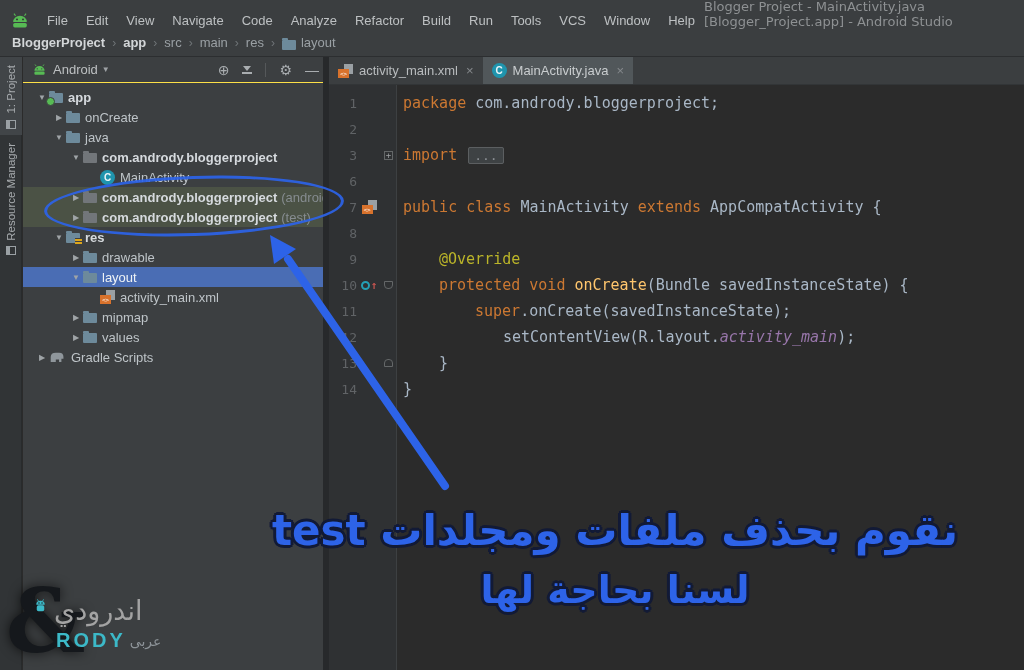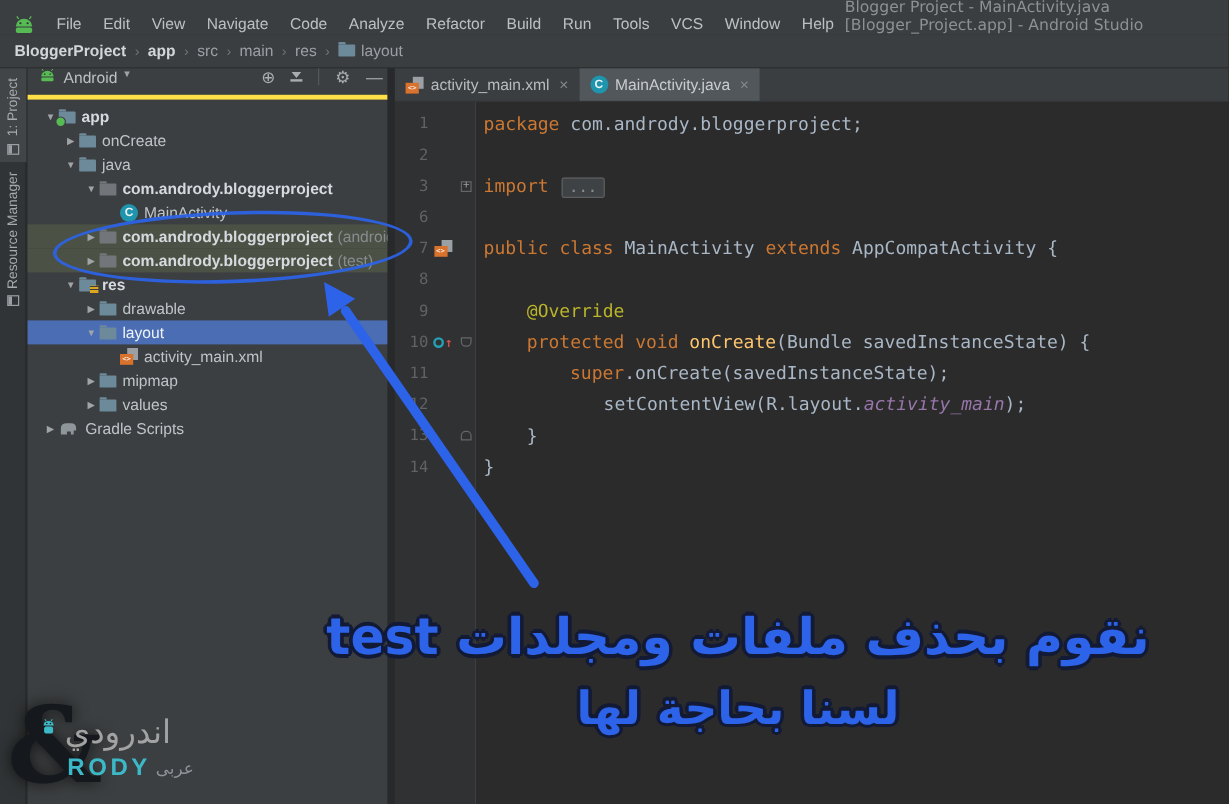--- a/index.html
+++ b/index.html
@@ -11,37 +11,37 @@
   .menubar { position:absolute; left:0; top:0; width:1024px; height:29px; background:#3b3e40;
              display:flex; align-items:flex-end; padding:0 10px; }
   .as-logo { width:20px; height:18px; margin-right:8px; display:flex; align-items:flex-end; }
   .menu-item { font-size:13px; color:#bdc0c2; padding:0 9px; cursor:default; }
   .win-title { margin-left:auto; margin-right:36px; font-size:13px; color:#8e9193;
                font-family:"DejaVu Sans",sans-serif; }
 
   
   .crumbbar { position:absolute; left:0; top:29px; width:1024px; height:28px; background:#3b3e40;
               border-bottom:1px solid #2c2e30; display:flex; align-items:center; padding:0 12px; }
-  .crumb { font-size:13px; color:#9aa0a4; display:flex; align-items:flex-start; gap:5px; }
+  .crumb { font-size:13px; color:#9aa0a4; display:flex; align-items:flex-end; gap:5px; }
   .crumb.bold { color:#d3d6d8; font-weight:bold; }
   .crumb-sep { color:#6f7477; margin:0 7px; font-size:12px; }
 
   
   .toolstrip { position:absolute; left:0; top:57px; width:22px; height:613px; background:#313436;
                border-right:1px solid #282b2c; display:flex; flex-direction:column; align-items:center; }
   .strip-btn { display:flex; flex-direction:column; align-items:center; padding:8px 0 6px; width:22px; }
   .strip-btn.active { background:#414548; }
   .strip-label { writing-mode:vertical-rl; transform:rotate(180deg); font-size:11.5px; color:#a6aaad; }
   .strip-ico { margin-top:6px; width:10px; height:9px; border:1px solid #9aa0a4; position:relative; }
   .strip-ico::before { content:""; position:absolute; left:0; top:0; width:3px; height:100%; background:#9aa0a4; }
 
   
   .project { position:absolute; left:23px; top:57px; width:300px; height:613px; background:#3c3f41; }
-  .proj-head { height:26px; display:flex; align-items:flex-start; padding:0 4px 0 9px;
-               border-bottom:4px solid #fde047; }
+  .proj-head { height:26px; display:flex; align-items:center; padding:0 4px 0 9px;
+               border-bottom:1px solid #fde047; }
   .proj-head .vlabel { font-size:13px; color:#bdc0c2; margin:0 4px 0 6px; }
   .dd-arrow { font-size:8px; color:#9ea2a5; }
   .head-icons { margin-left:auto; display:flex; align-items:center; gap:13px; }
   .hicon { color:#a9adb0; font-size:14px; line-height:1; cursor:default; }
   .hsep { width:1px; height:14px; background:#55585a; }
   .collapse-ico { display:flex; flex-direction:column; align-items:center; gap:1px; }
   .collapse-ico .tri { width:0; height:0; border-left:4px solid transparent; border-right:4px solid transparent;
                        border-top:5px solid #a9adb0; }
   .collapse-ico .bar { width:10px; height:2px; background:#a9adb0; }
 

